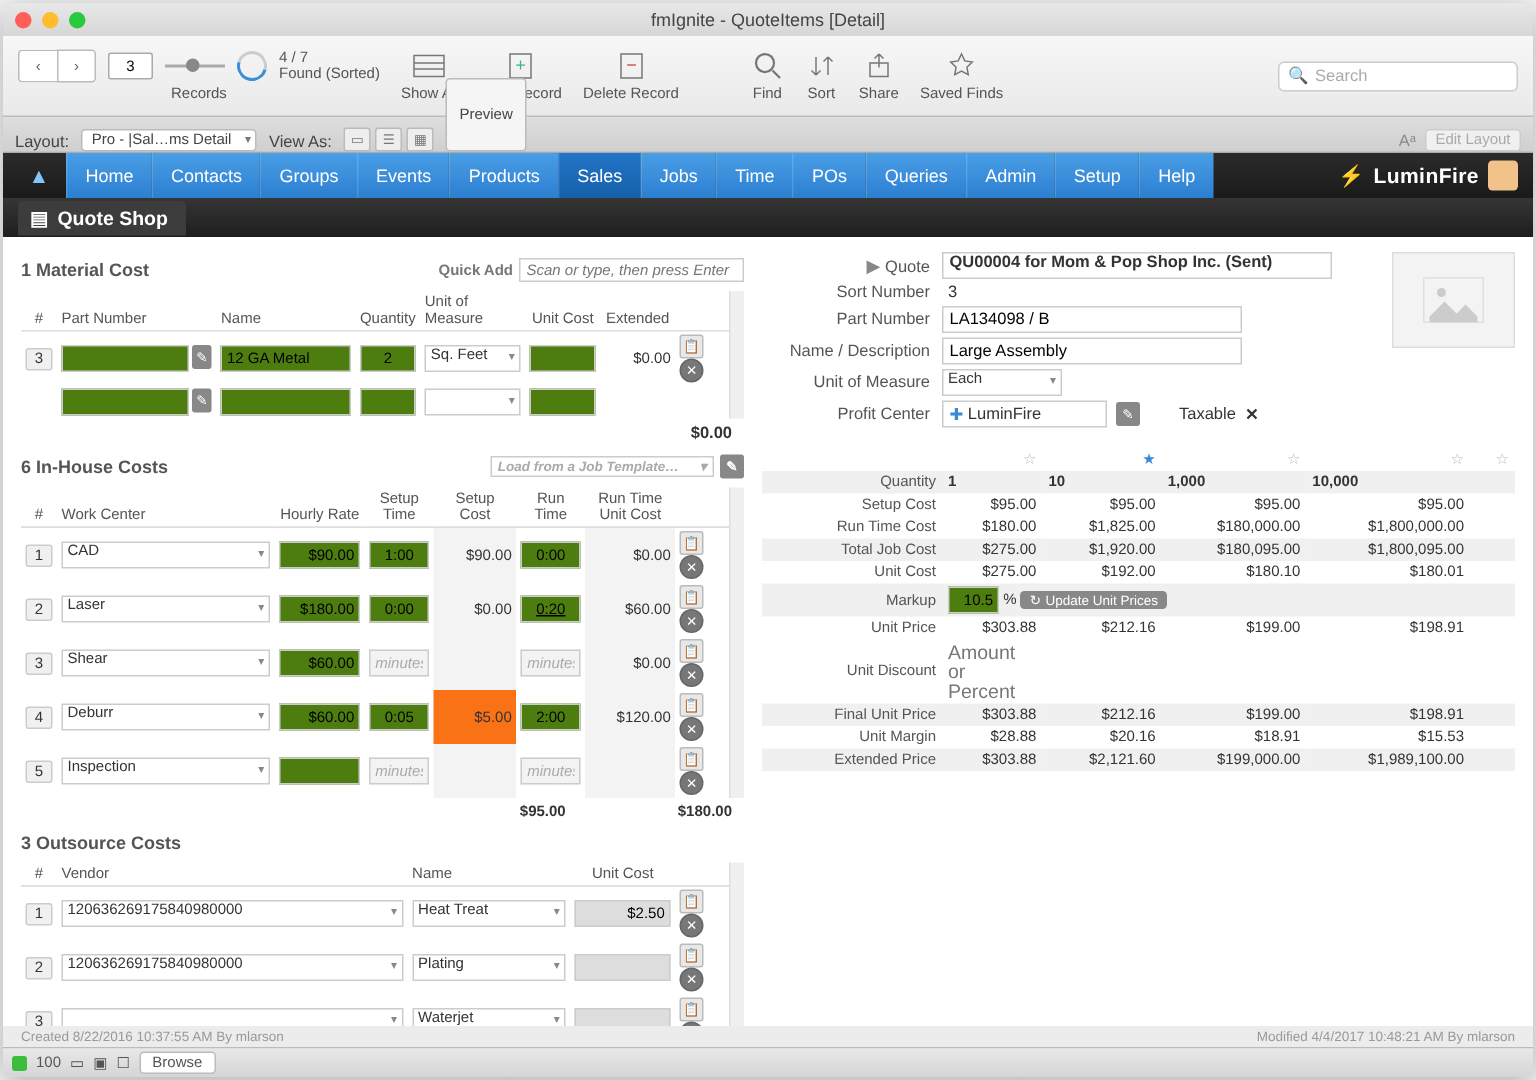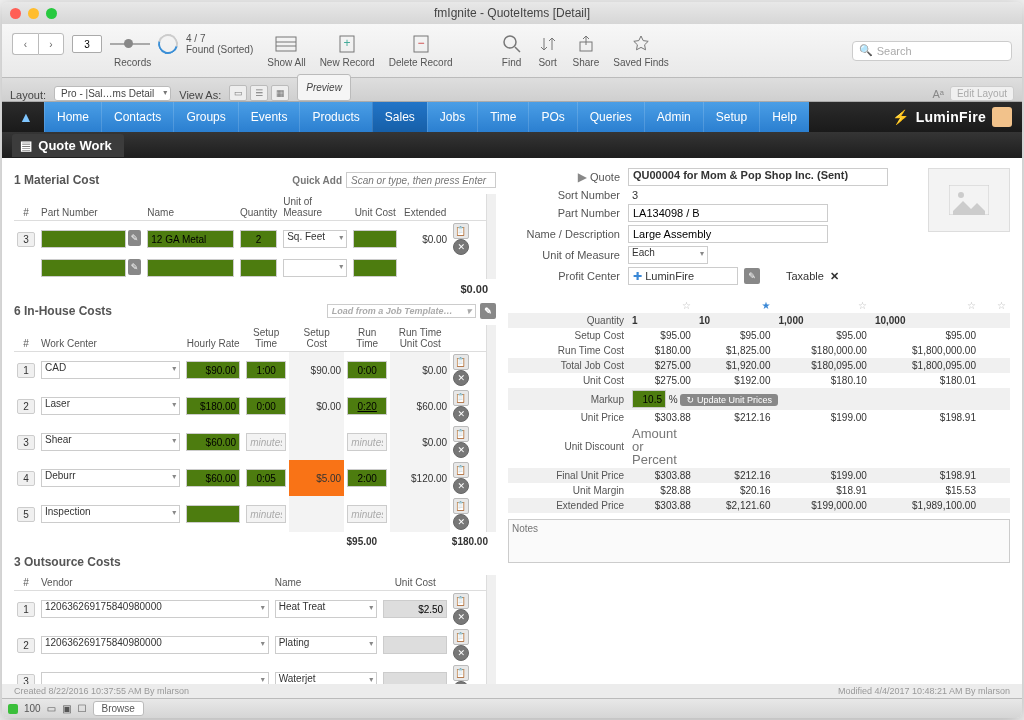--- a/index.html
+++ b/index.html
@@ -22,21 +22,21 @@
 .slider { width: 40px; height: 2px; background: #aaa; position: relative; }
 .slider::after { content: ""; position: absolute; top: -4px; left: 14px; width: 9px; height: 9px; background: #888; border-radius: 50%; }
 .ring { width: 20px; height: 20px; border: 2px solid #3b8fd6; border-top-color: #ccc; border-right-color: #ccc; border-radius: 50%; transform: rotate(-30deg); }
 .frac { font-size: 10px; color: #555; line-height: 1.1; }
 .searchbox { margin-left: auto; width: 160px; height: 20px; background: #fff; border: 1px solid #ccc; border-radius: 4px; display: flex; align-items: center; padding: 0 6px; color: #aaa; gap: 4px; }
 .layoutbar { height: 24px; background: linear-gradient(#dedede,#cfcfcf); border-bottom: 1px solid #aaa; display: flex; align-items: flex-end; padding: 0 8px; gap: 8px; font-size: 11px; color: #444; }
 .dd { background: #fff; border: 1px solid #bbb; border-radius: 3px; padding: 1px 16px 1px 6px; font-size: 10px; position: relative; }
 .dd::after { content: "▾"; position: absolute; right: 3px; top: 1px; font-size: 8px; color: #777; }
 .viewicons { display: flex; gap: 3px; }
 .vicon { width: 18px; height: 16px; border: 1px solid #bbb; border-radius: 2px; background: #eee; display: flex; align-items: center; justify-content: center; font-size: 9px; color: #777; }
-.prevbtn { background: #f5f5f5; border: 1px solid #bbb; border-radius: 3px; padding: 7px 8px; font-size: 10px; font-style: italic; }
+.prevbtn { background: #f5f5f5; border: 1px solid #bbb; border-radius: 3px; padding: 18px 8px; font-size: 10px; }
 .editlay { margin-left: auto; display: flex; gap: 6px; align-items: center; }
 .editlay .aa { font-size: 11px; color: #888; }
 .editlay .btn { border: 1px solid #ccc; background: #f0f0f0; border-radius: 3px; padding: 1px 6px; font-size: 10px; color: #aaa; }
 .navbar { height: 30px; background: linear-gradient(#2b2b2b,#1a1a1a); display: flex; align-items: stretch; padding-left: 6px; }
 .flame { width: 36px; display: flex; align-items: center; justify-content: center; color: #7fc6ff; font-size: 14px; }
 .navitem { color: #fff; font-size: 12px; padding: 0 12px; display: flex; align-items: center; background: linear-gradient(#4a9ee6,#2b7fd0); border-left: 1px solid rgba(255,255,255,0.15); cursor: pointer; }
 .navitem.sel { background: linear-gradient(#2275c8,#165fa8); }
 .navright { margin-left: auto; display: flex; align-items: center; padding-right: 10px; color: #fff; gap: 6px; }
 .brand { font-weight: bold; font-size: 14px; letter-spacing: 0.3px; }
 .avatar { width: 20px; height: 20px; background: #f2c28b; border-radius: 3px; }
@@ -206,21 +206,21 @@
       <div>
         <div class="brand">LuminFire</div>
       </div>
       <div class="avatar"></div>
     </div>
   </div>
 
   <div class="subnav">
     <div class="tab">
       <span>▤</span>
-      <span>Quote Work</span>
+      <span>Quote Shop</span>
     </div>
   </div>
 
   <div class="content">
     <div class="left">
 
       <div class="secthead">
         <span>1 Material Cost</span>
         <div class="qa">
           <span>Quick Add</span>
@@ -593,21 +593,20 @@
               <td class="lbl">Extended Price</td>
               <td>$303.88</td>
               <td>$2,121.60</td>
               <td>$199,000.00</td>
               <td>$1,989,100.00</td>
               <td></td>
             </tr>
       </tbody>
         </table>
       <div style="height:6px"></div>
-      <textarea class="notes" placeholder="Notes" style=""></textarea>
     </div>
   </div>
 
   <div class="footer">
     <span>Created 8/22/2016 10:37:55 AM By mlarson</span>
     <span style="margin-left:auto">Modified 4/4/2017 10:48:21 AM By mlarson</span>
   </div>
 
   <div class="statusbar">
     <div class="lock"></div>

